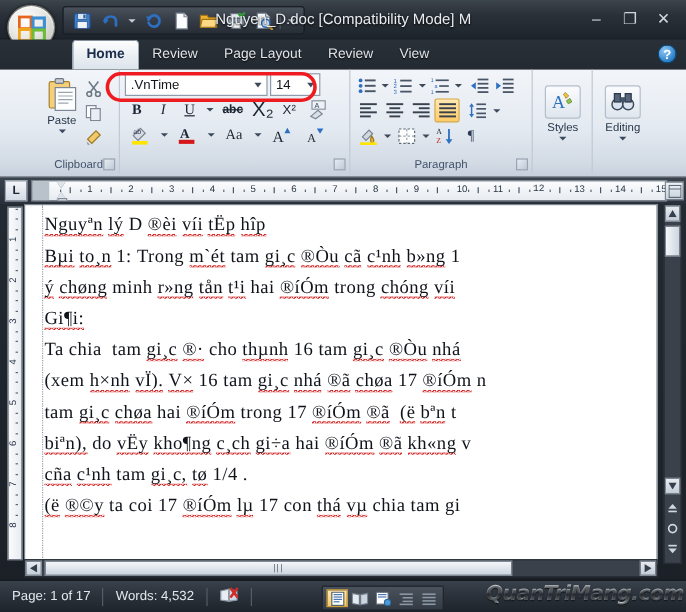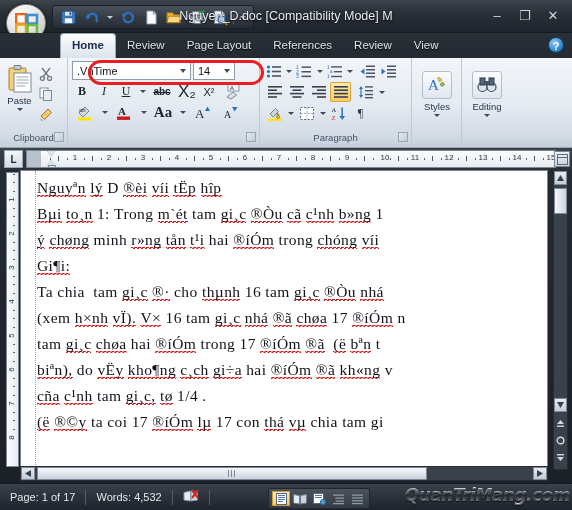--- a/index.html
+++ b/index.html
@@ -114,21 +114,21 @@
   }
   .group-dialog {
     position: absolute; bottom: 2px; right: 3px; width: 10px; height: 10px;
     cursor: pointer;
     background: linear-gradient(135deg,#e6ecf3,#bfc9d6);
     border: 1px solid #9aa5b2;
   }
   .grp-body { display: flex; }
 
   
-  .g-clipboard { width: 68px; }
+  .g-clipboard { width: 68px; margin-left: 32px; }
   .paste-big {
     width: 38px; display: flex; flex-direction: column; align-items: center;
     padding-top: 3px; cursor: pointer;
   }
   .paste-label { font-size: 9.5px; color: #27364a; margin-top: 1px; }
   .paste-caret { width:0;height:0;border-left:3px solid transparent;border-right:3px solid transparent;border-top:3px solid #3b4a5e;margin-top:2px;}
   .clip-small { display: flex; flex-direction: column; gap: 3px; padding: 4px 0 0 2px; }
   .clip-small .mini { width: 18px; height: 17px; display:flex;align-items:center;justify-content:center;cursor:pointer; }
 
   
@@ -403,21 +403,20 @@
       <div class="win-btn">❐</div>
       <div class="win-btn">✕</div>
     </div>
   </div>
 
   <div class="tabstrip">
     <div class="tabs">
       <div class="tab active">Home</div>
       <div class="tab">Review</div>
       <div class="tab">Page Layout</div>
-      <div class="tab">References</div>
       <div class="tab">Review</div>
       <div class="tab">View</div>
     </div>
     <div class="help-icon">?</div>
   </div>
 
   <div class="ribbon">
 
     <div class="group g-clipboard">
       <div class="grp-body">
@@ -499,21 +498,21 @@
           </svg>
         </div>
         <div class="minicaret"></div>
         <div class="fbtn wide">
           <svg width="18" height="17" viewBox="0 0 18 17">
             <text x="3" y="11" font-size="11" font-weight="bold" fill="#1d2635" font-family="Liberation Serif, serif">A</text>
             <rect x="2" y="12.5" width="13" height="3.4" fill="#d5171a"></rect>
           </svg>
         </div>
         <div class="minicaret"></div>
-        <div class="fbtn wide" style="font-size:15px;font-family:'Liberation Serif',serif;font-weight:bold;">Aa</div>
+        <div class="fbtn wide" style="font-size:12px;font-family:'Liberation Serif',serif;">Aa</div>
         <div class="minicaret"></div>
         <div class="fbtn wide">
           <svg width="18" height="17" viewBox="0 0 18 17">
             <text x="2" y="14" font-size="13" fill="#1d2635" font-family="Liberation Serif, serif">A</text>
             <path d="M12 7 L14.5 2.5 L17 7 Z" fill="#2d6fc0"></path>
           </svg>
         </div>
         <div class="fbtn wide">
           <svg width="18" height="17" viewBox="0 0 18 17">
             <text x="3" y="14" font-size="10" fill="#1d2635" font-family="Liberation Serif, serif">A</text>

